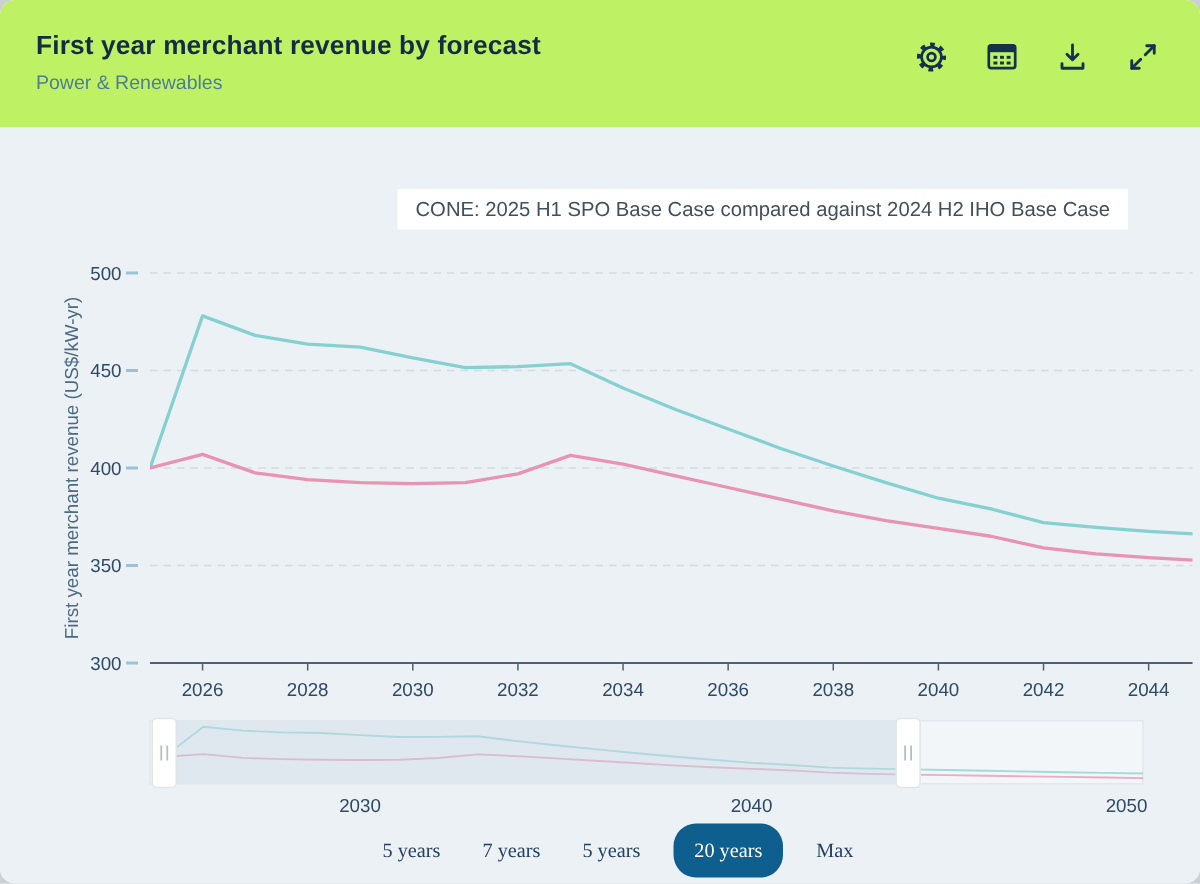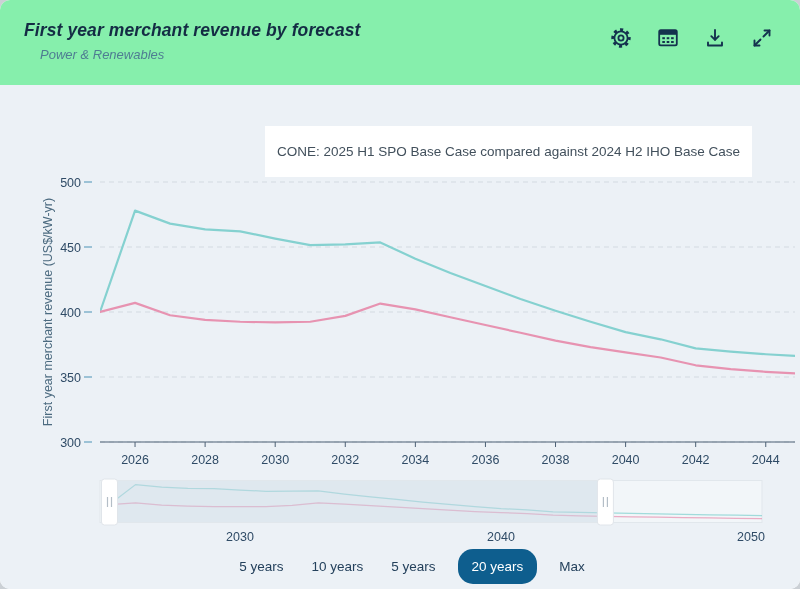--- a/index.html
+++ b/index.html
@@ -4,50 +4,50 @@
 <style>
   html,body{margin:0;padding:0;}
   body{
     width:800px;height:589px;background:#cbd0d5;
     font-family:"Liberation Sans", sans-serif;position:relative;overflow:hidden;
   }
   .card{
     position:absolute;inset:0;background:#ffffff;border-radius:10px;overflow:hidden;
   }
   .header{
-    position:absolute;left:0;top:0;right:0;height:85px;background:#86efac;font-style:italic;
+    position:absolute;left:0;top:0;right:0;height:85px;background:#bef264;
   }
   .title{
     position:absolute;left:24px;top:20px;font-size:17.5px;font-weight:700;color:#142c44;letter-spacing:.1px;
   }
   .subtitle{
-    position:absolute;left:40px;top:47px;font-size:13px;color:#4f7d92;
+    position:absolute;left:24px;top:47px;font-size:13px;color:#4f7d92;
   }
   .icons{
     position:absolute;top:26px;right:26px;display:flex;gap:23px;align-items:center;
   }
   .iconbtn{
     background:none;border:none;padding:0;margin:0;width:24px;height:24px;cursor:pointer;color:#14324e;
   }
   .iconbtn svg{display:block;}
   .panel{
     position:absolute;left:0;top:85px;right:0;bottom:0;background:#ecf1f6;
   }
   .annotation{
     position:absolute;left:265px;top:41px;background:#ffffff;color:#42505c;
-    font-size:13.5px;padding:18px 12px;white-space:nowrap;
+    font-size:13.5px;padding:6px 12px;white-space:nowrap;
   }
   .chart-svg{position:absolute;left:0;top:0;}
   .rangebar{
     position:absolute;left:0;right:0;top:464px;display:flex;justify-content:center;
     align-items:center;gap:16px;padding-left:24px;
   }
   .range-item{
     font-size:13.5px;color:#24415c;background:none;border:none;padding:4px 6px;cursor:pointer;
-    font-family:Liberation Sans, sans-serif;
+    font-family:Liberation Serif, serif;
   }
   .range-item.selected{
     color:#ffffff;border-radius:15px;padding:10px 14px;font-weight:400;
   }
 </style>
 </head>
 <body>
 
 <div class="card">
   <div class="header">
@@ -147,19 +147,19 @@
         <line x1="111.5" y1="497" x2="111.5" y2="507" stroke="#b4bec7" stroke-width="1.2"></line>
         <rect x="597.4000000000001" y="479" width="16" height="46" rx="3" fill="#ffffff" stroke="#e0e5ea" stroke-width="1"></rect>
         <line x1="603.4000000000001" y1="497" x2="603.4000000000001" y2="507" stroke="#b4bec7" stroke-width="1.2"></line>
         <line x1="607.4000000000001" y1="497" x2="607.4000000000001" y2="507" stroke="#b4bec7" stroke-width="1.2"></line>
         <text x="240" y="541" text-anchor="middle" font-size="12.5" fill="#2f4b66">2030</text>
         <text x="501" y="541" text-anchor="middle" font-size="12.5" fill="#2f4b66">2040</text>
         <text x="751" y="541" text-anchor="middle" font-size="12.5" fill="#2f4b66">2050</text>
       </svg>
     <div class="rangebar" id="rangebar">
         <button class="range-item">5 years</button>
-        <button class="range-item">10 years</button>
+        <button class="range-item">7 years</button>
         <button class="range-item">5 years</button>
         <button class="range-item selected" style="background: rgb(14, 94, 142);">20 years</button>
         <button class="range-item">Max</button>
       </div>
   </div>
 </div>
 
 </body></html>

